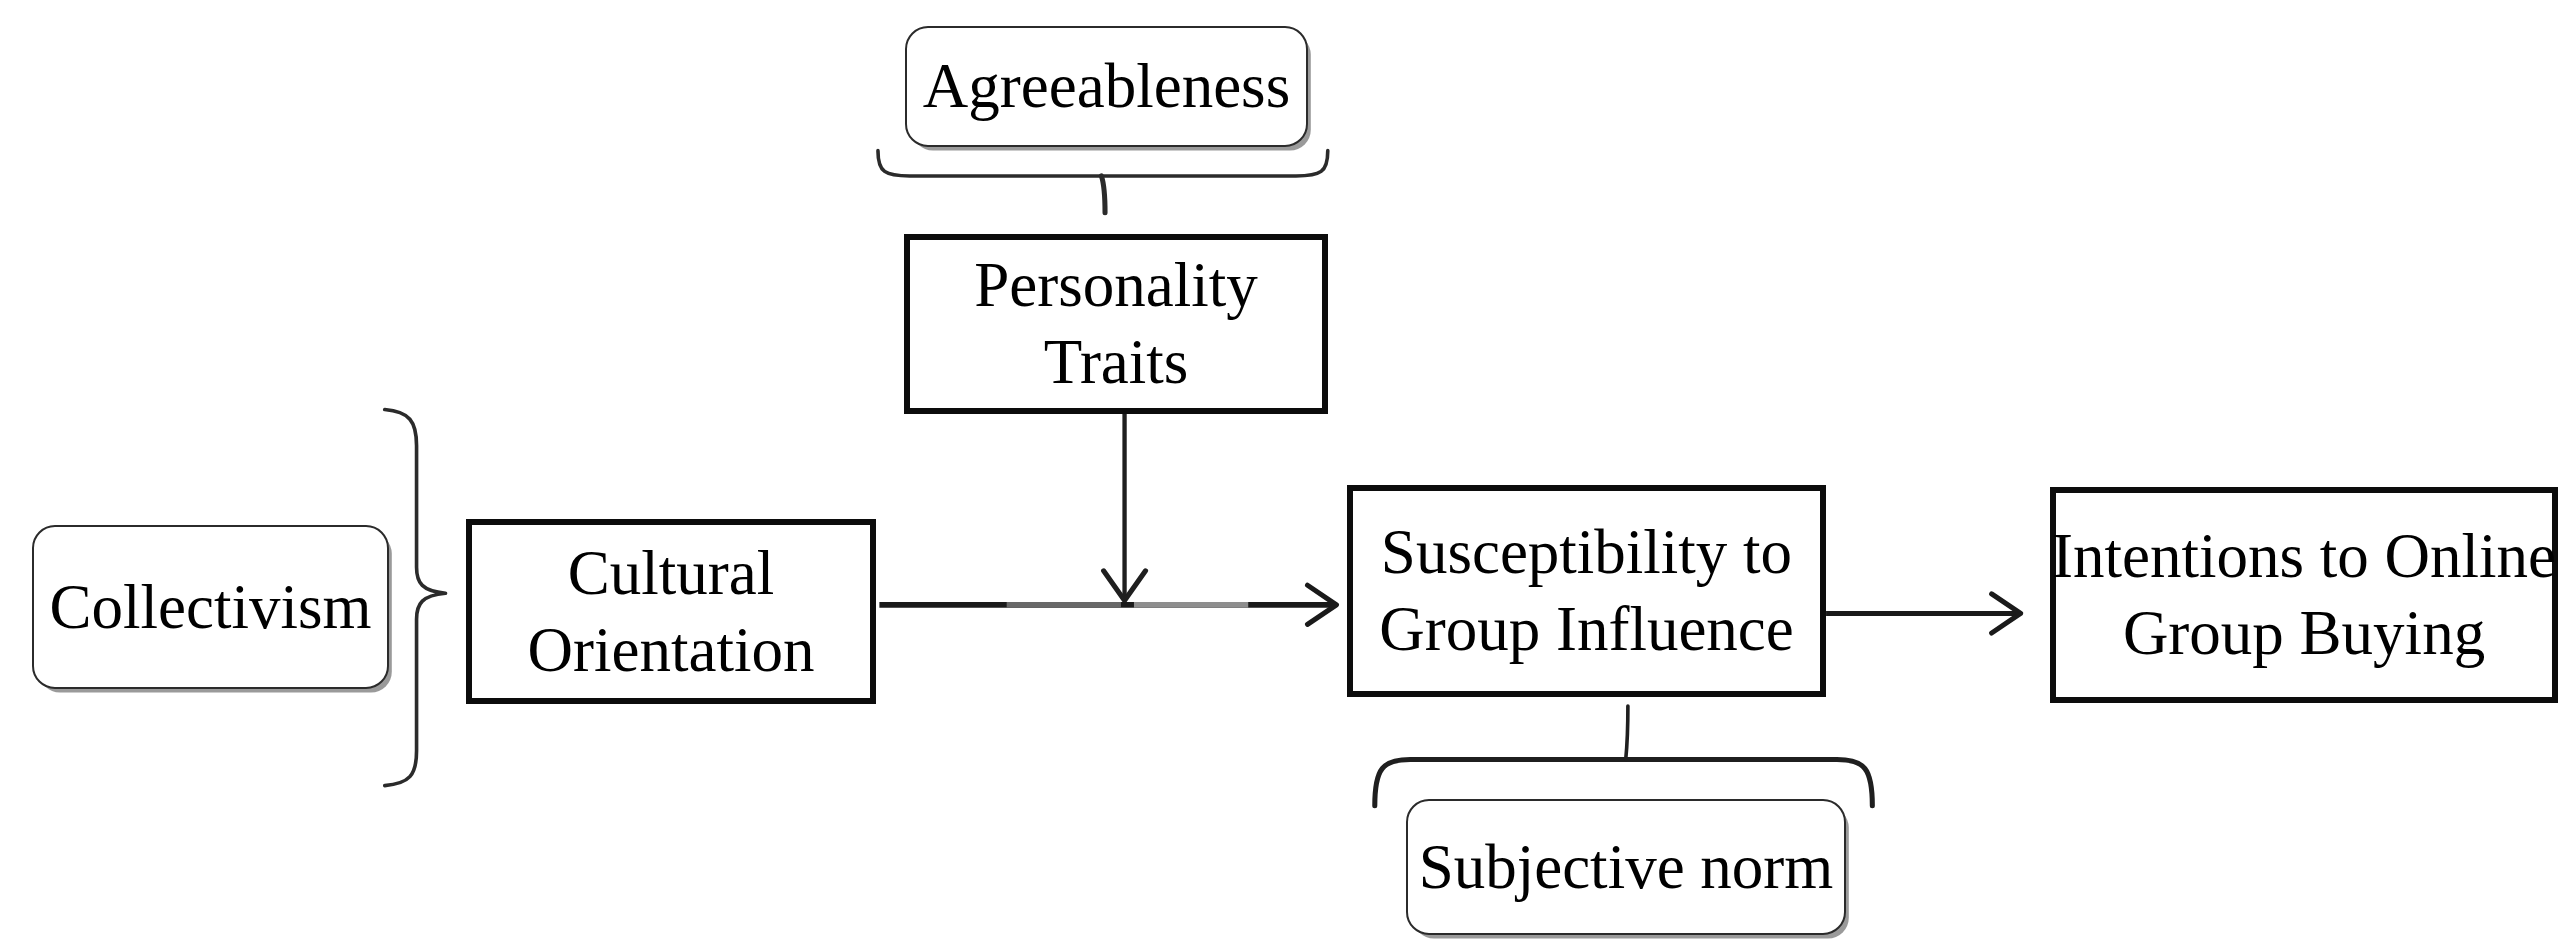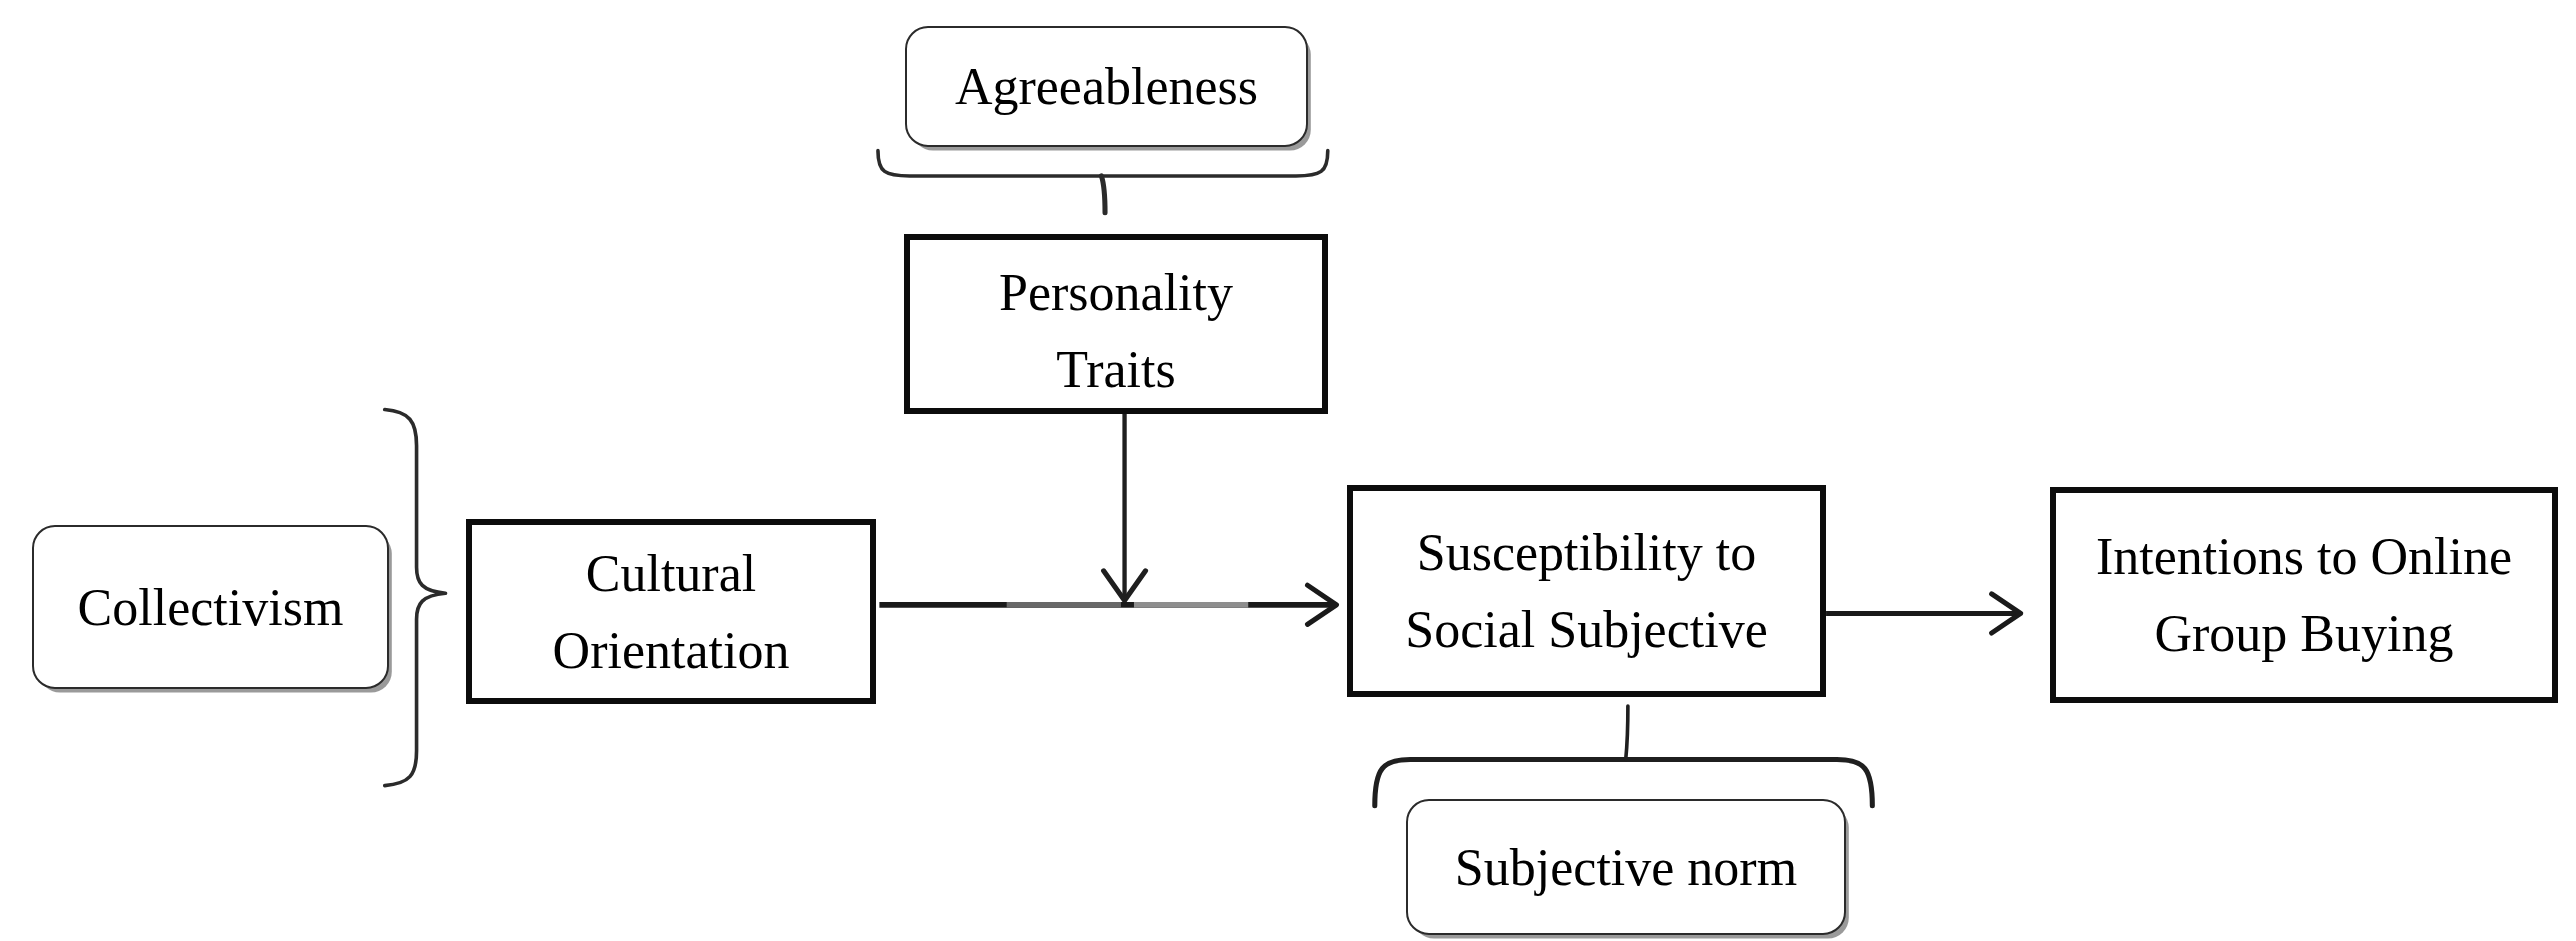--- a/index.html
+++ b/index.html
@@ -25,36 +25,36 @@
   .node {
     position: absolute;
     box-sizing: border-box;
     background: #ffffff;
     display: flex;
     flex-direction: column;
     align-items: center;
     justify-content: center;
     text-align: center;
     color: #000000;
-    font-size: 52px;
+    font-size: 63px;
     line-height: 77px;
     z-index: 2;
   }
   .node span { display: block; white-space: nowrap; }
   .rect {
     border: 6.5px solid #0c0c0c;
   }
   .rounded {
     border: 2.9px solid #2b2b2b;
     border-radius: 23px;
     box-shadow: 5px 5.8px 0 -2.2px #9a9a9a;
   }
   
   .pos-agreeableness   { left: 905px; top: 26px;   width: 403px; height: 121px; }
-  .pos-personality     { left: 904px; top: 234px;  width: 424px; height: 180px; justify-content: flex-end; }
+  .pos-personality     { left: 904px; top: 234px;  width: 424px; height: 180px; }
   .pos-collectivism    { left: 32px;   top: 525px;  width: 357px; height: 164px; }
   .pos-cultural        { left: 466px;  top: 519px;  width: 410px; height: 185px; text-align: right; }
   .pos-susceptibility  { left: 1347px; top: 485px;  width: 479px; height: 212px; }
   .pos-intentions      { left: 2050px; top: 487px;  width: 508px; height: 216px; }
   .pos-subjective      { left: 1406px; top: 799px; width: 440px; height: 136px; }
 </style>
 </head>
 <body>
 
 <div class="canvas">
@@ -106,21 +106,21 @@
     <span>Collectivism</span>
   </div>
 
   <div class="node rect pos-cultural">
     <span>Cultural</span>
     <span>Orientation</span>
   </div>
 
   <div class="node rect pos-susceptibility">
     <span>Susceptibility to</span>
-    <span>Social Subjective</span>
+    <span>Group Influence</span>
   </div>
 
   <div class="node rect pos-intentions">
     <span>Intentions to Online</span>
     <span>Group Buying</span>
   </div>
 
   <div class="node rounded pos-subjective">
     <span>Subjective norm</span>
   </div>

